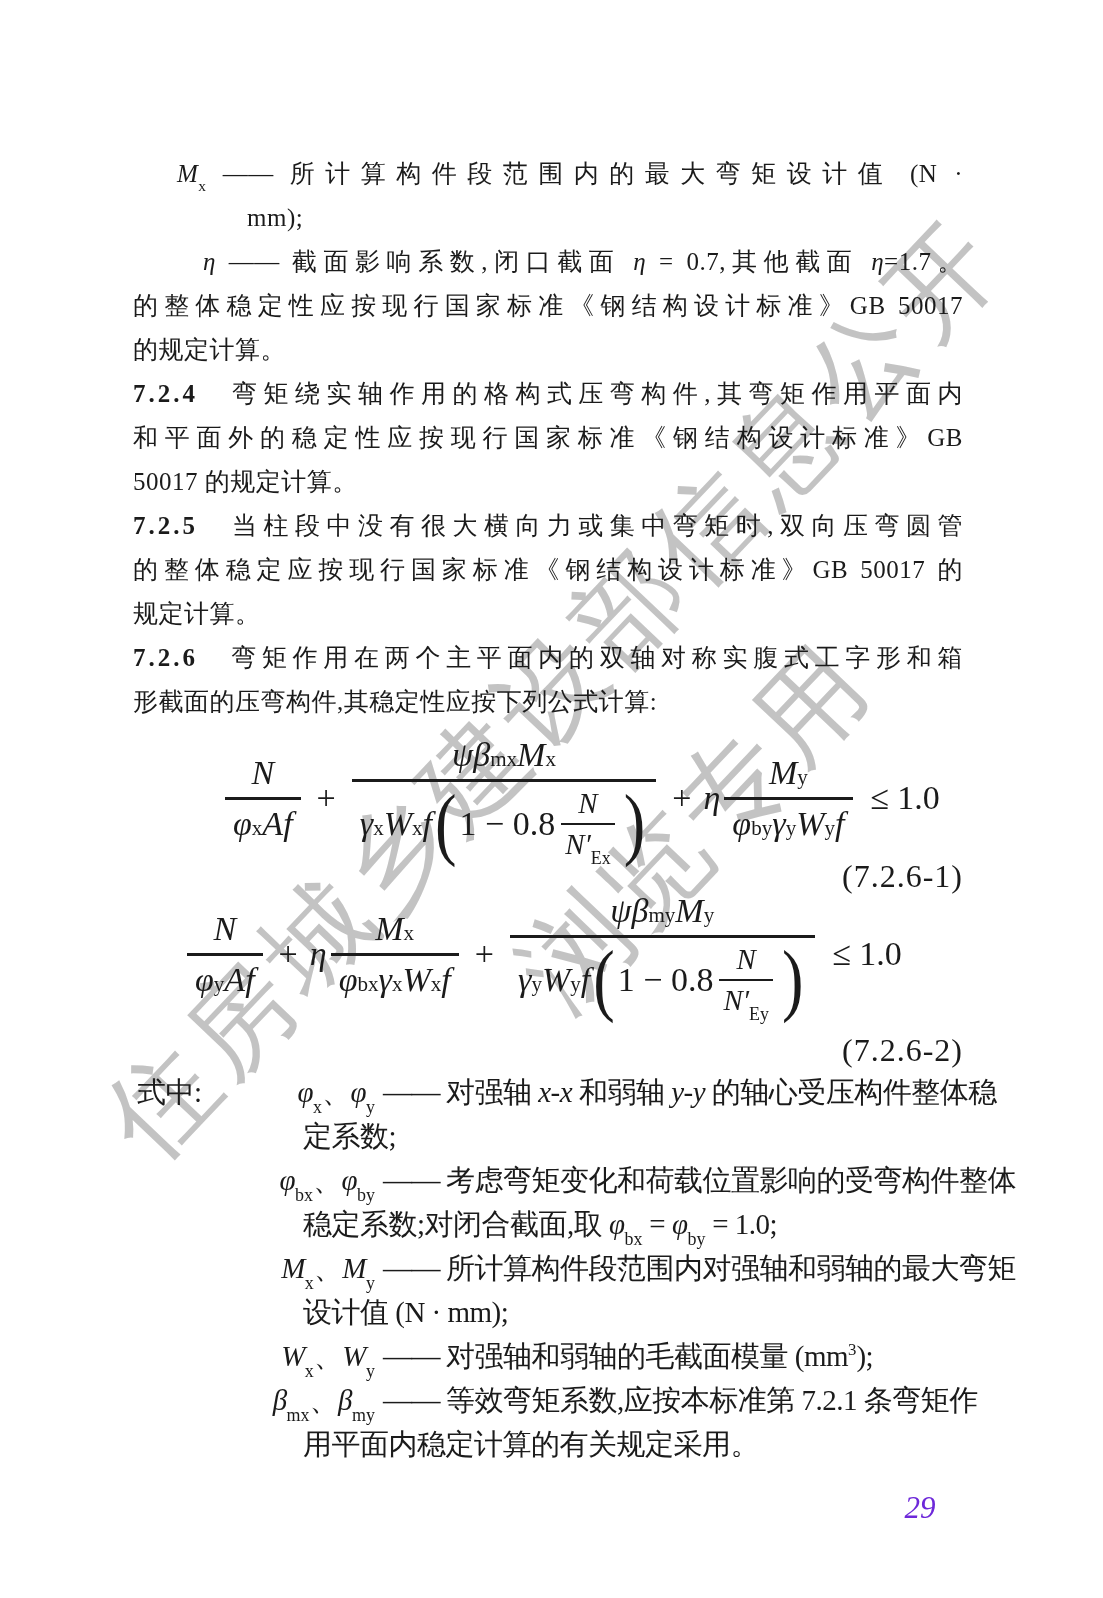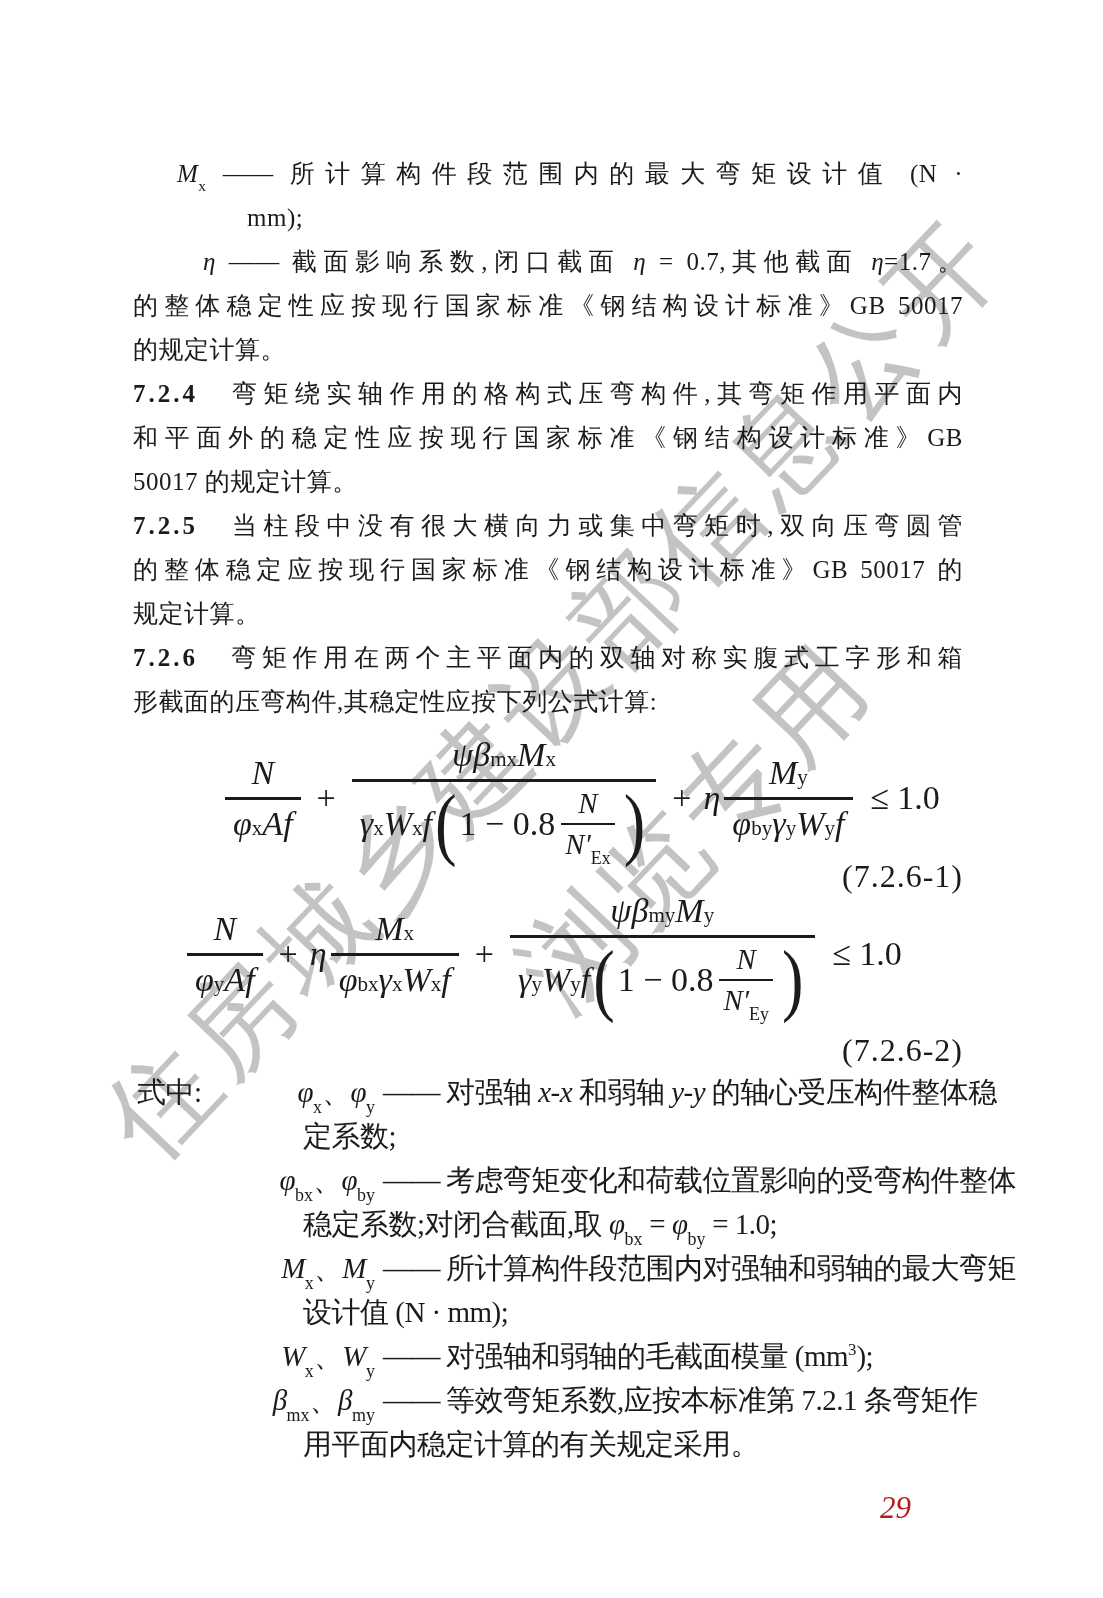--- a/index.html
+++ b/index.html
@@ -44,22 +44,22 @@
   .el2{margin-top:26px;font-family:Liberation Serif, serif;}
   
   .deflist{margin-top:2px;font-size:29px;line-height:44px;letter-spacing:-0.5px;}
   .defrow{display:flex;white-space:nowrap;position:relative;height:44px;}
   .defprefix{position:absolute;left:4px;top:0;text-align:right;}
   .defterm{width:242px;text-align:right;flex:none;}
   .defdash{flex:none;padding:0 6px 0 8px;}
   .defdesc{flex:none;}
   .defcont{padding-left:170px;white-space:nowrap;height:44px;}
   
-  .pagenum{position:absolute;z-index:2;left:880px;top:1490px;width:80px;text-align:left;
-           font-style:italic;font-size:31px;color:#b91c1c;}
+  .pagenum{position:absolute;z-index:2;left:880px;top:1490px;width:80px;text-align:center;
+           font-style:italic;font-size:31px;color:#6d28d9;}
 </style>
 </head>
 <body>
 
 <div class="page">
 
   <div class="wm wm1">住房城乡建设部信息公开</div>
   <div class="wm wm2">浏览专用</div>
 
   <div class="content">

